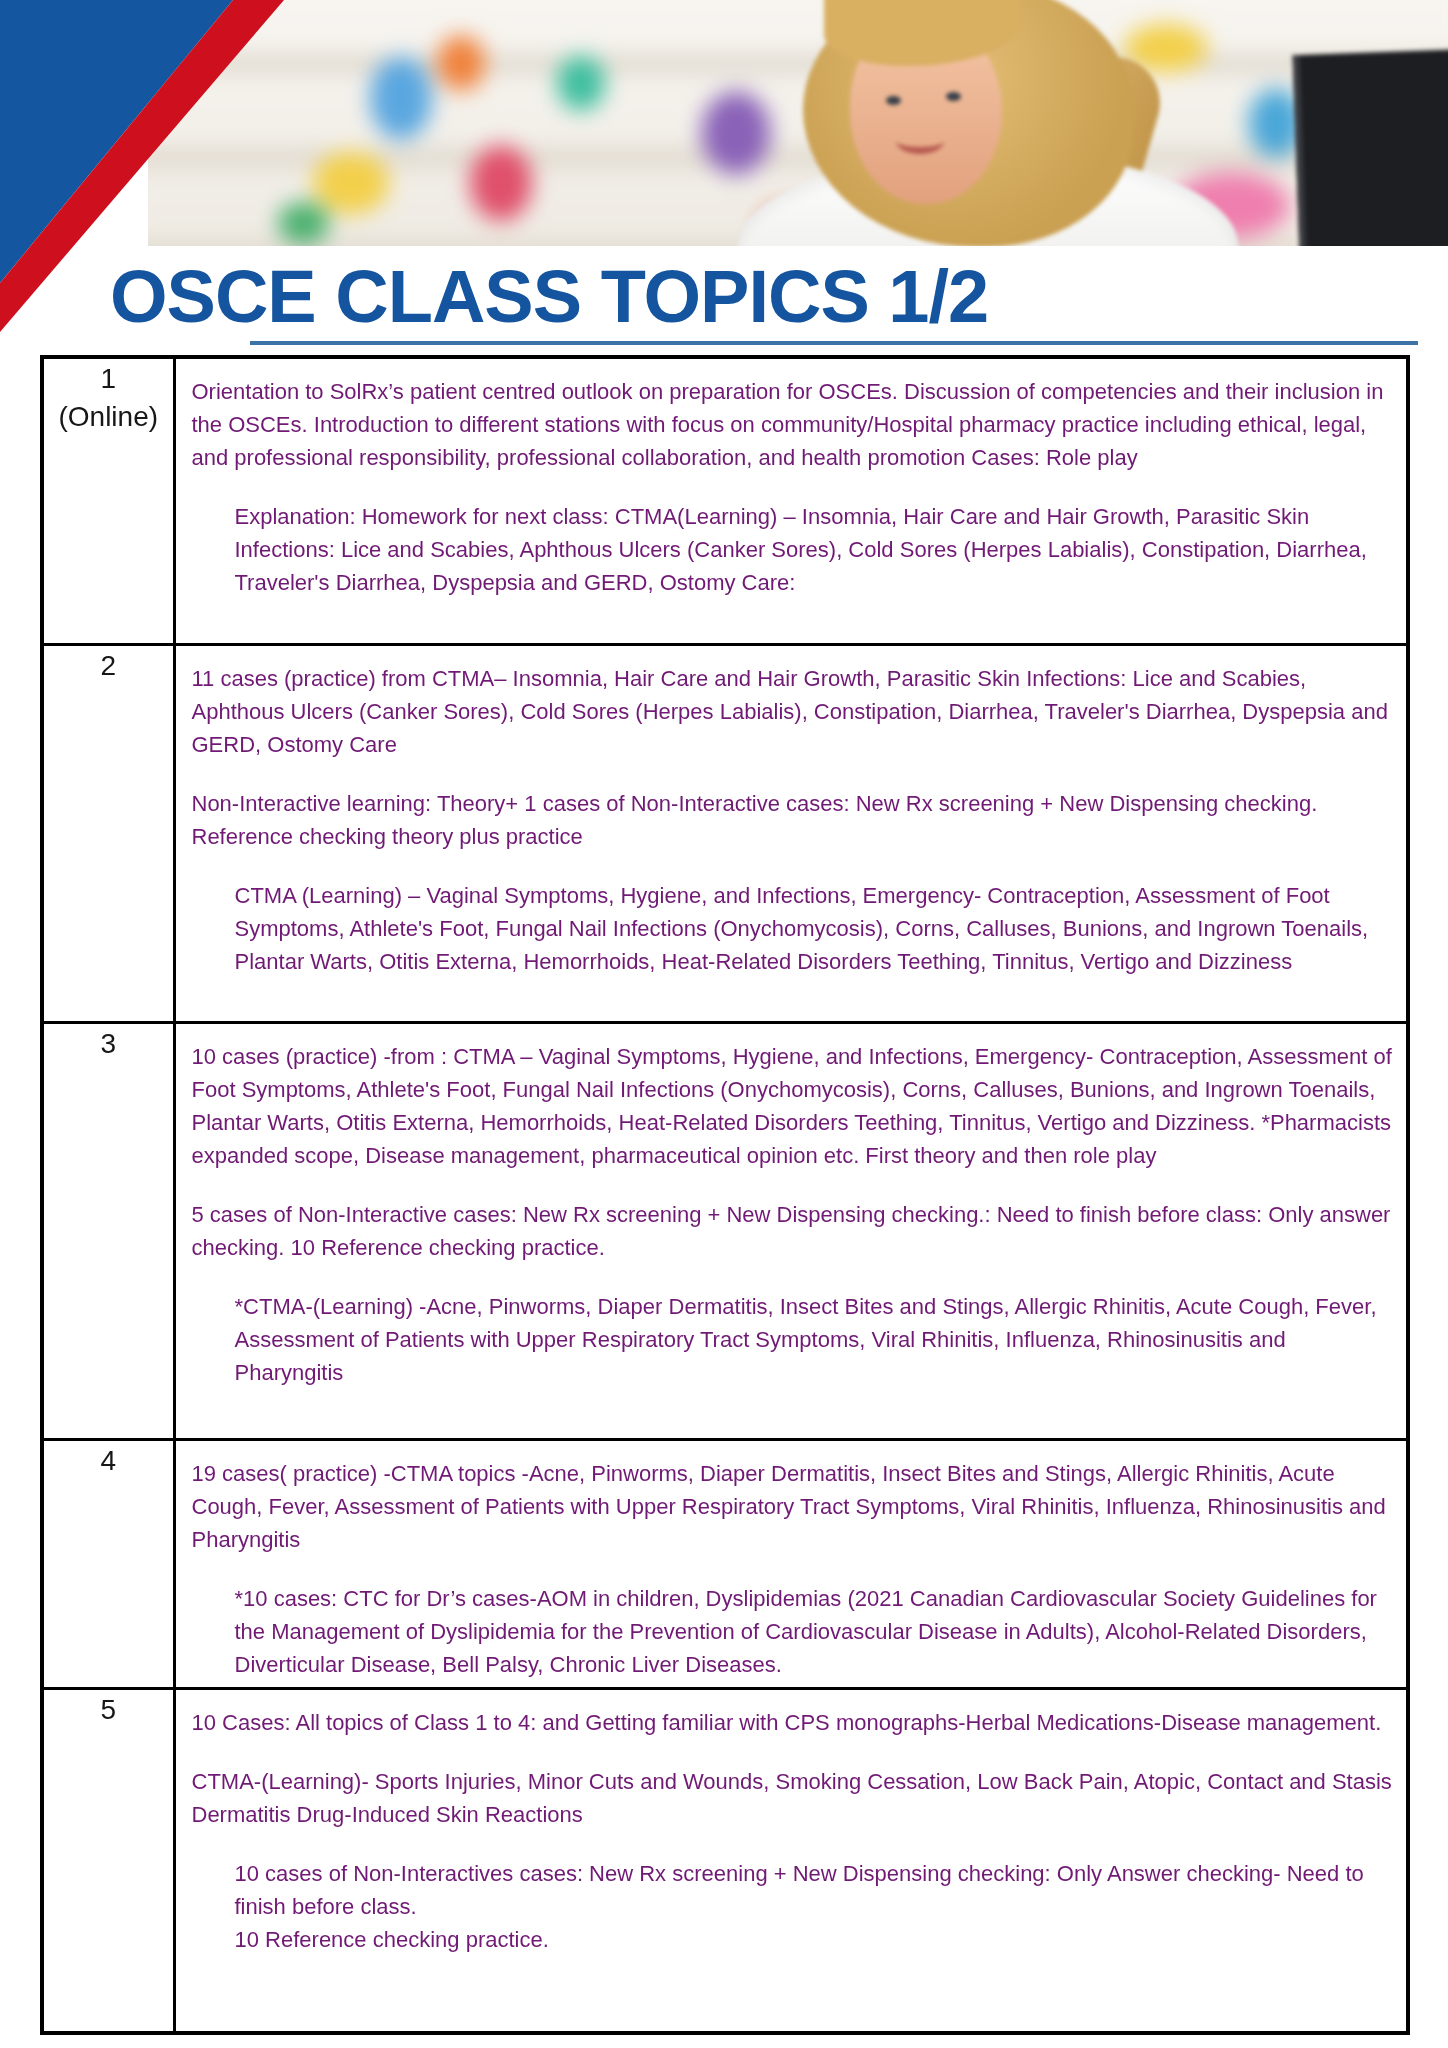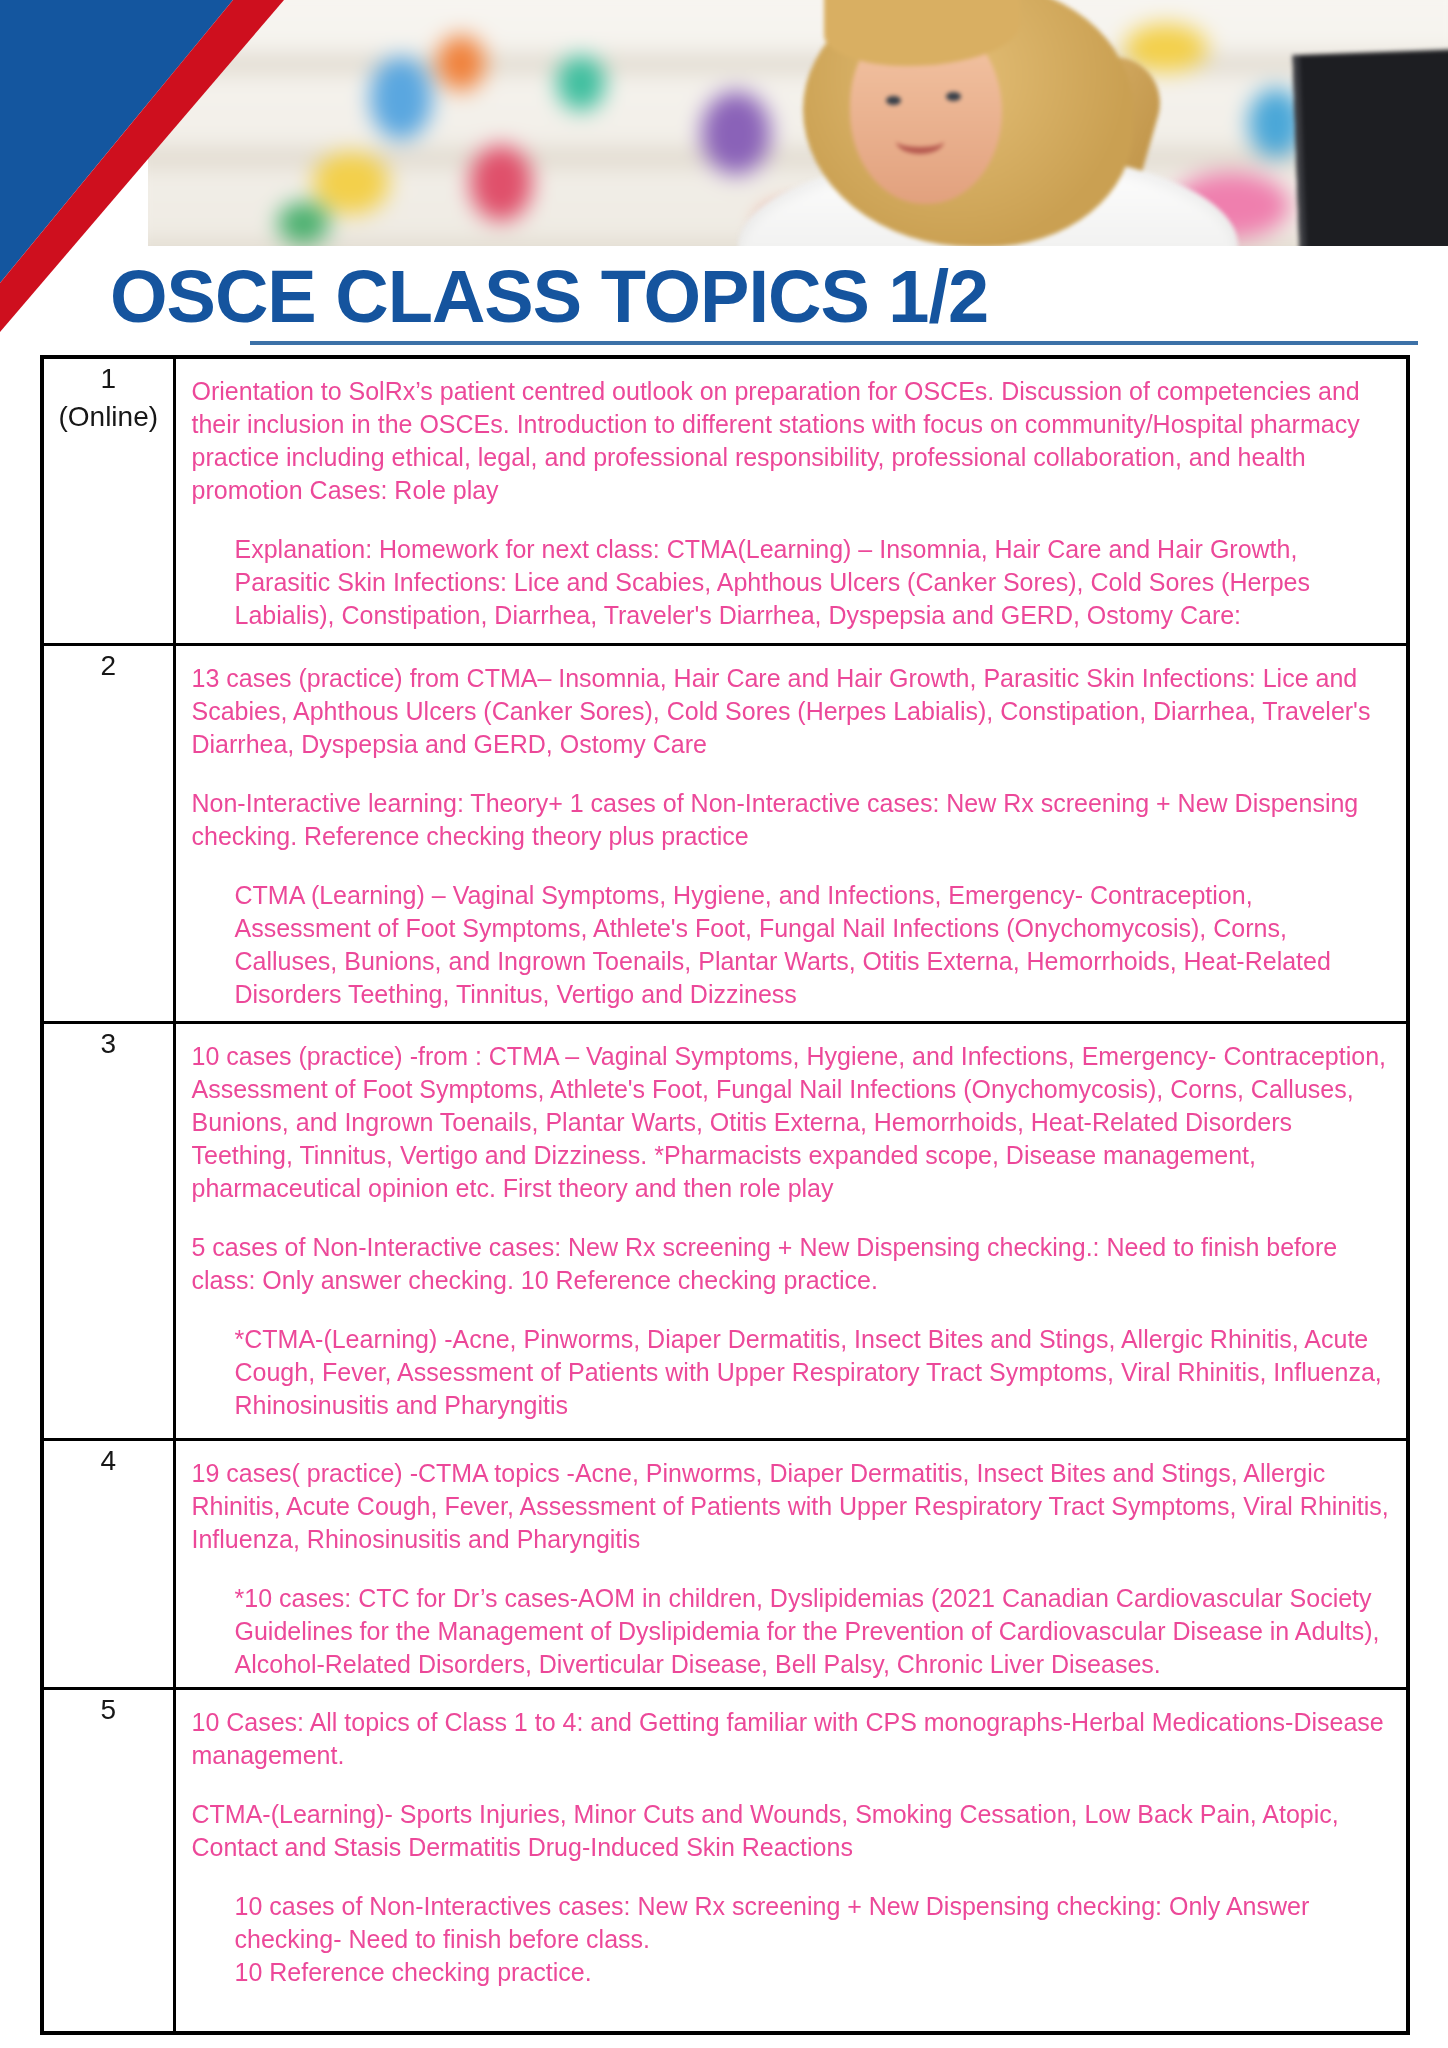--- a/index.html
+++ b/index.html
@@ -73,21 +73,21 @@
   .page-title { margin:0; font-size:74px; line-height:1.06; font-weight:bold;
                 color:#15549e; letter-spacing:-1px; }
   .title-underline { margin:5px 0 0 140px; width:1168px; height:4px; background:#3d72a8; }
 
   
   .topics-table { margin:10px 0 0 40px; width:1370px; border-collapse:collapse;
                   border:4px solid #000; table-layout:fixed; }
   .topics-table td { border:3px solid #000; vertical-align:top; }
   .num-cell { width:132px; text-align:center; vertical-align:middle;
               font-size:28px; color:#171717; white-space:pre-line; line-height:1.35; }
-  .content-cell { padding:16px 14px 6px 16px; font-size:25px; line-height:33px; color:#ec4899; }
+  .content-cell { padding:16px 14px 6px 16px; font-size:22px; line-height:33px; color:#701a75; }
   .content-cell p { margin:0 0 26px 0; white-space:pre-line; }
   .content-cell p:last-child { margin-bottom:0;margin-left:43px; }
   tr:nth-child(1) { height:287px; }
   tr:nth-child(2) { height:378px; }
   tr:nth-child(3) { height:417px; }
   tr:nth-child(4) { height:247px; }
   tr:nth-child(5) { height:345px; }
 </style>
 </head>
 <body>
@@ -125,21 +125,21 @@
         <td class="num-cell">1
 (Online)</td>
         <td class="content-cell">
           <p>Orientation to SolRx’s patient centred outlook on preparation for OSCEs. Discussion of competencies and their inclusion in the OSCEs. Introduction to different stations with focus on community/Hospital pharmacy practice including ethical, legal, and professional responsibility, professional collaboration, and health promotion Cases: Role play</p>
           <p>Explanation: Homework for next class: CTMA(Learning) – Insomnia, Hair Care and Hair Growth, Parasitic Skin Infections: Lice and Scabies, Aphthous Ulcers (Canker Sores), Cold Sores (Herpes Labialis), Constipation, Diarrhea, Traveler's Diarrhea, Dyspepsia and GERD, Ostomy Care:</p>
         </td>
       </tr>
       <tr>
         <td class="num-cell">2</td>
         <td class="content-cell">
-          <p>13 cases (practice) from CTMA– Insomnia, Hair Care and Hair Growth, Parasitic Skin Infections: Lice and Scabies, Aphthous Ulcers (Canker Sores), Cold Sores (Herpes Labialis), Constipation, Diarrhea, Traveler's Diarrhea, Dyspepsia and GERD, Ostomy Care</p>
+          <p>11 cases (practice) from CTMA– Insomnia, Hair Care and Hair Growth, Parasitic Skin Infections: Lice and Scabies, Aphthous Ulcers (Canker Sores), Cold Sores (Herpes Labialis), Constipation, Diarrhea, Traveler's Diarrhea, Dyspepsia and GERD, Ostomy Care</p>
           <p>Non-Interactive learning: Theory+ 1 cases of Non-Interactive cases: New Rx screening + New Dispensing checking. Reference checking theory plus practice</p>
           <p>CTMA (Learning) – Vaginal Symptoms, Hygiene, and Infections, Emergency- Contraception, Assessment of Foot Symptoms, Athlete's Foot, Fungal Nail Infections (Onychomycosis), Corns, Calluses, Bunions, and Ingrown Toenails, Plantar Warts, Otitis Externa, Hemorrhoids, Heat-Related Disorders Teething, Tinnitus, Vertigo and Dizziness</p>
         </td>
       </tr>
       <tr>
         <td class="num-cell">3</td>
         <td class="content-cell">
           <p>10 cases (practice) -from : CTMA – Vaginal Symptoms, Hygiene, and Infections, Emergency- Contraception, Assessment of Foot Symptoms, Athlete's Foot, Fungal Nail Infections (Onychomycosis), Corns, Calluses, Bunions, and Ingrown Toenails, Plantar Warts, Otitis Externa, Hemorrhoids, Heat-Related Disorders Teething, Tinnitus, Vertigo and Dizziness. *Pharmacists expanded scope, Disease management, pharmaceutical opinion etc. First theory and then role play</p>
           <p>5 cases of Non-Interactive cases: New Rx screening + New Dispensing checking.: Need to finish before class: Only answer checking. 10 Reference checking practice.</p>
           <p>*CTMA-(Learning) -Acne, Pinworms, Diaper Dermatitis, Insect Bites and Stings, Allergic Rhinitis, Acute Cough, Fever, Assessment of Patients with Upper Respiratory Tract Symptoms, Viral Rhinitis, Influenza, Rhinosinusitis and Pharyngitis</p>

